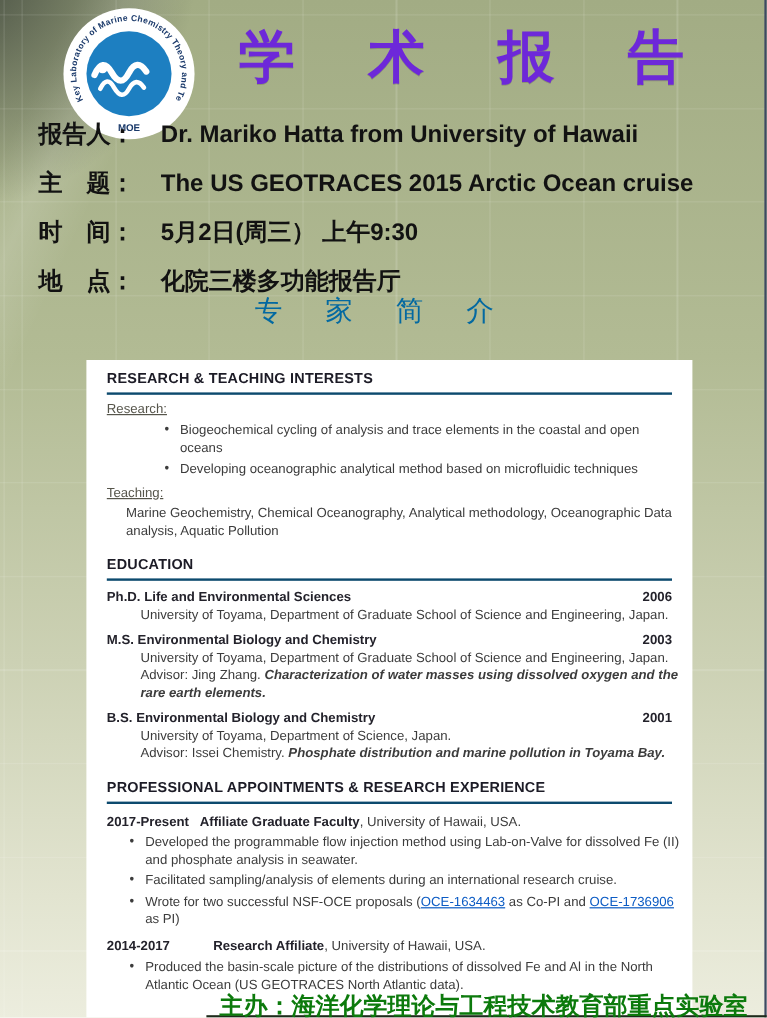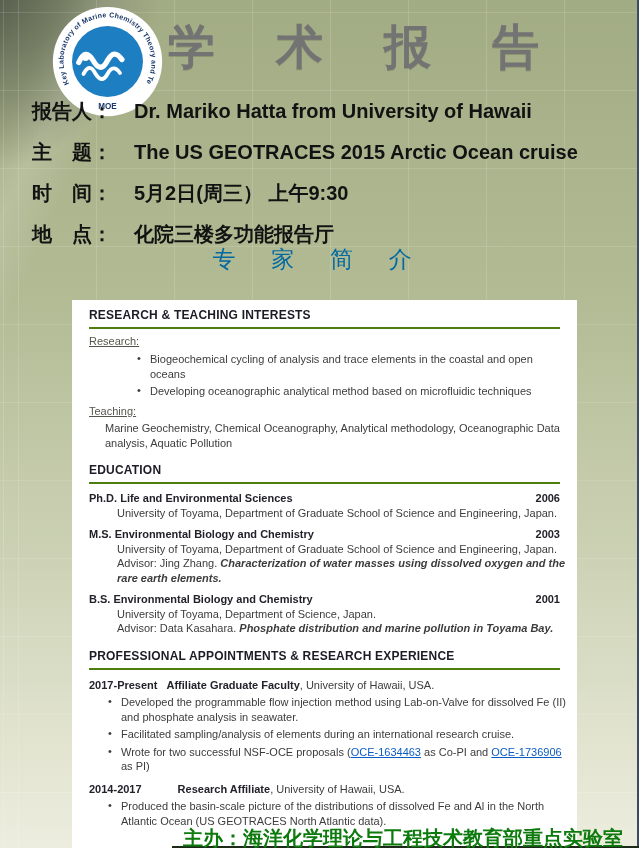--- a/index.html
+++ b/index.html
@@ -22,22 +22,23 @@
   }
   .edge-right { position:absolute; top:0; right:0; width:2px; height:100%; background:#3d4a63; }
   .edge-bottom { position:absolute; left:172px; right:0; bottom:0; height:2px; background:#1d2a1a; z-index:9; }
 
   
   .logo { position:absolute; left:50px; top:4px; width:115px; height:115px; }
 
   
   .page-title {
     position:absolute; left:168px; top:16px; right:14px;
+    text-align:center;
     font-size:47px; font-weight:bold; letter-spacing:24px;
-    color:#737373;
+    color:#6d28d9;
     text-shadow:0 1px 0 rgba(0,0,0,0.15);
     white-space:nowrap;
   }
 
   
   .info-block { position:absolute; left:32px; top:98px; right:8px; }
   .info-row { margin-bottom:14px; font-size:20px; font-weight:bold; color:#121212; white-space:nowrap; }
   .info-row .lbl { display:inline-block; min-width:102px; }
   .info-row .val { display:inline-block; }
 
@@ -55,21 +56,21 @@
     position:absolute; left:72px; top:300px; width:505px; height:548px;
     background:#ffffff;
     padding:8px 17px 0 17px;
     font-size:11px; line-height:1.32; color:#3c3c3c;
     overflow:hidden;
   }
   .section { margin-top:0; }
   .section + .section { margin-top:13px; }
   .section-title {
     font-size:12px; font-weight:bold; color:#1c1b26; letter-spacing:0.2px;
-    border-bottom:2px solid #4d7c0f; padding-bottom:3px; margin-bottom:5px;
+    border-bottom:2px solid #0c4a6e; padding-bottom:3px; margin-bottom:5px;
   }
   .sub-label { color:#56554b; text-decoration:underline; margin:3px 0 3px 0; }
   ul { list-style:none; }
   li { position:relative; padding-left:13px; margin-bottom:3px; }
   li::before { content:"•"; position:absolute; left:0; top:-1px; }
   .interest-bullets { margin:4px 0 5px 48px; }
   .teaching-text { margin:2px 0 0 16px; width:455px; }
   .degree-row { display:flex; justify-content:space-between; font-weight:bold; color:#23222b; margin-top:7px;text-align:center; }
   .degree-year { font-weight:bold; }
   .detail { margin-left:28px; width:450px; }
@@ -165,21 +166,21 @@
       </div>
     </div>
 
     <div>
       <div class="degree-row">
         <span>B.S. Environmental Biology and Chemistry</span>
         <span class="degree-year">2001</span>
       </div>
       <div class="detail">University of Toyama, Department of Science, Japan.</div>
       <div class="detail">
-        <span>Advisor: Data Kasahara. </span><span class="thesis">Phosphate distribution and marine pollution in Toyama Bay.</span>
+        <span>Advisor: Issei Chemistry. </span><span class="thesis">Phosphate distribution and marine pollution in Toyama Bay.</span>
       </div>
     </div>
   </div>
 
   <div class="section">
     <div class="section-title">PROFESSIONAL APPOINTMENTS &amp; RESEARCH EXPERIENCE</div>
 
     <div>
       <div class="appt-head">
         <span class="appt-period">2017-Present</span><span class="appt-role">Affiliate Graduate Faculty</span><span>, University of Hawaii, USA.</span>

